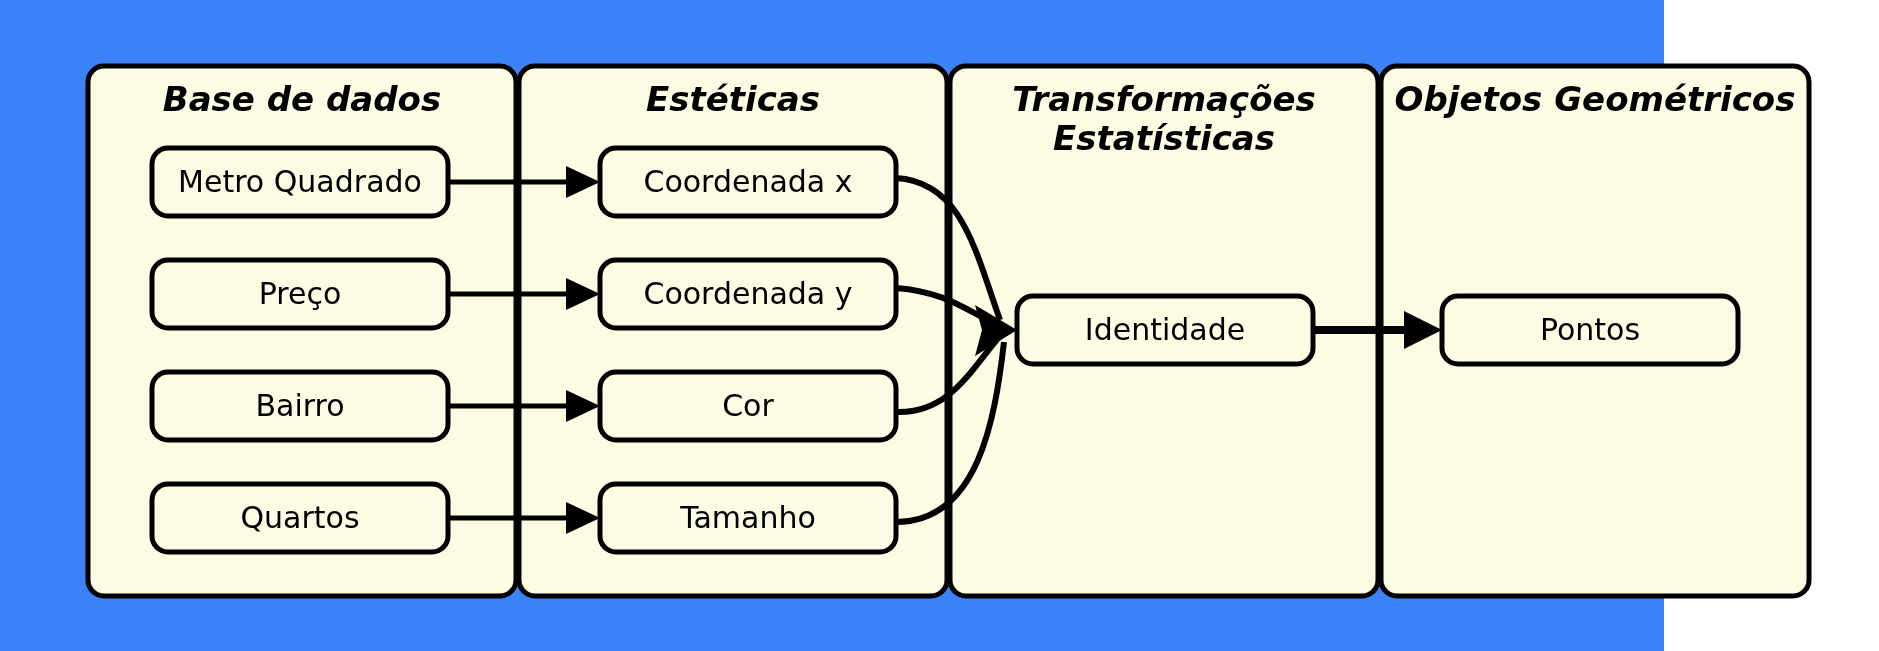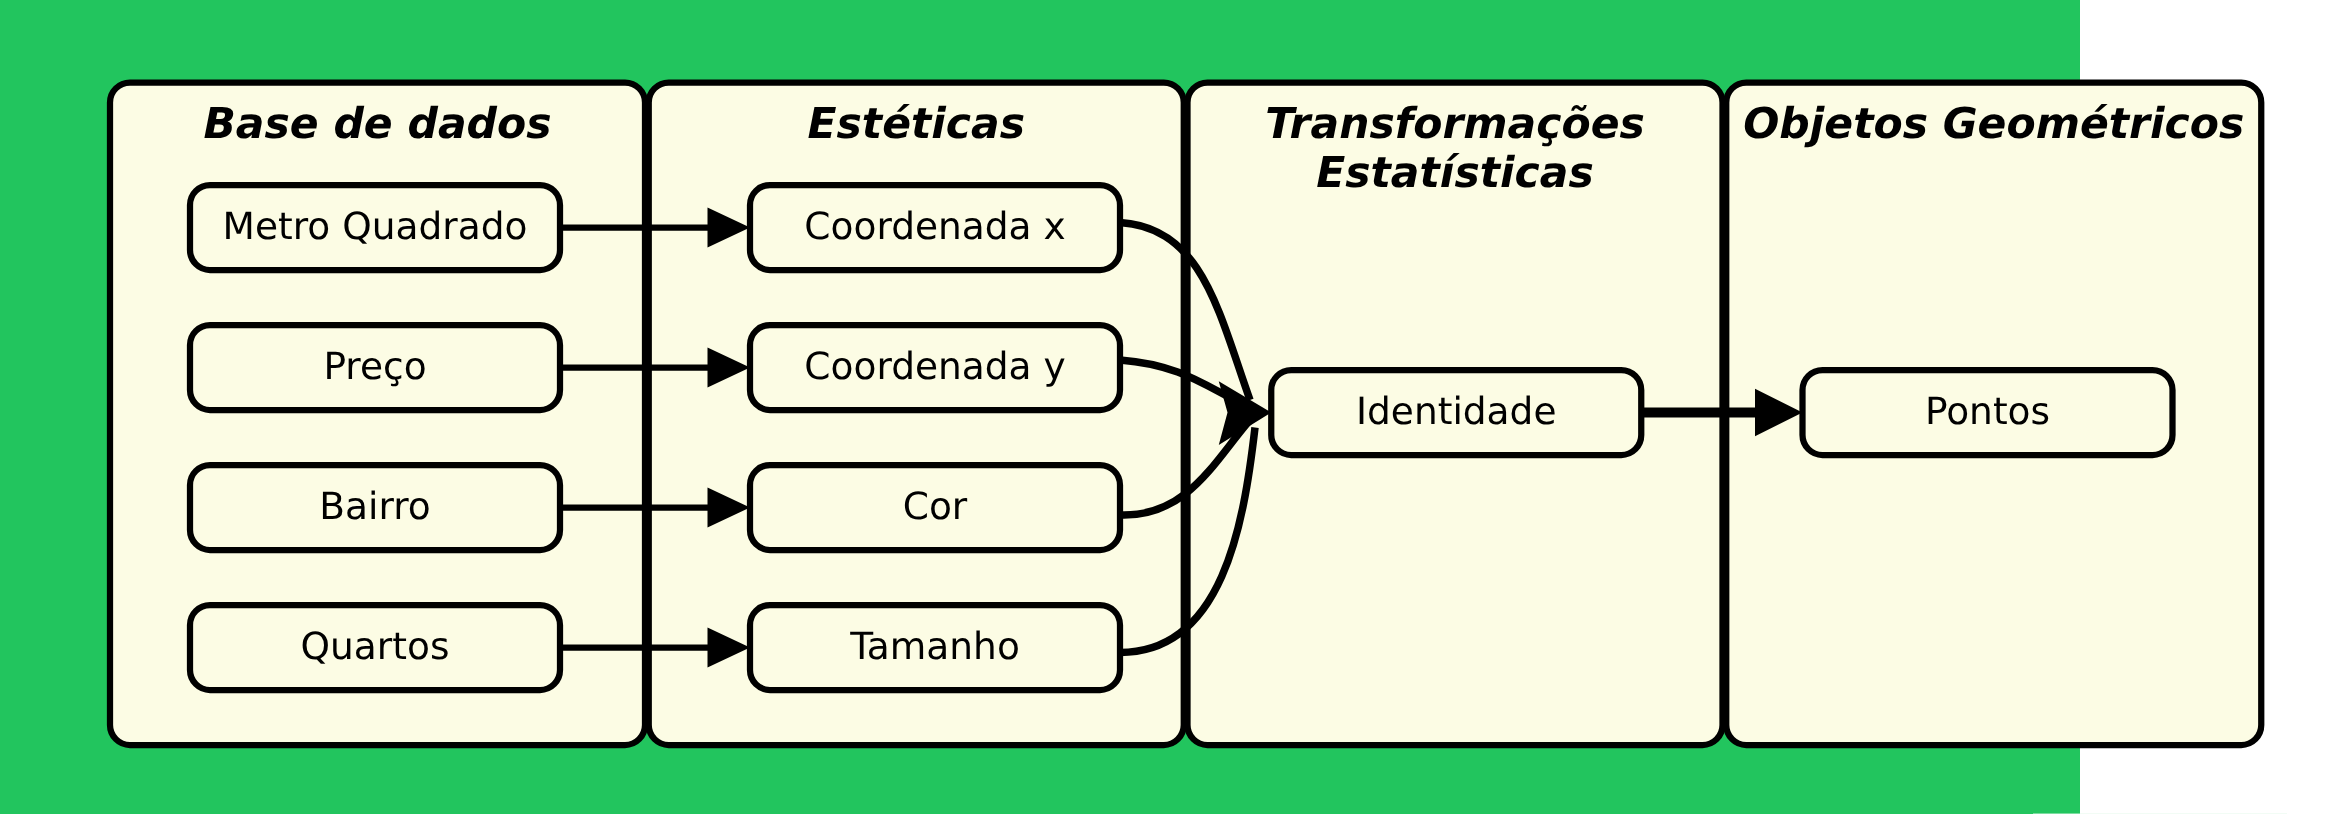--- a/index.html
+++ b/index.html
@@ -10,21 +10,21 @@
   body {
     width: 1879px;
     height: 651px;
     font-family: "DejaVu Sans", sans-serif;
     overflow: hidden;
   }
   #stage {
     position: relative;
     width: 1664px;
     height: 651px;
-    background: #22c55e;
+    background: #3b82f6;
   }
   #diagram-svg {
     position: absolute;
     left: 0;
     top: 0;
     width: 1879px;
     height: 651px;
   }
   .panel-rect {
     fill: #fcfce4;

